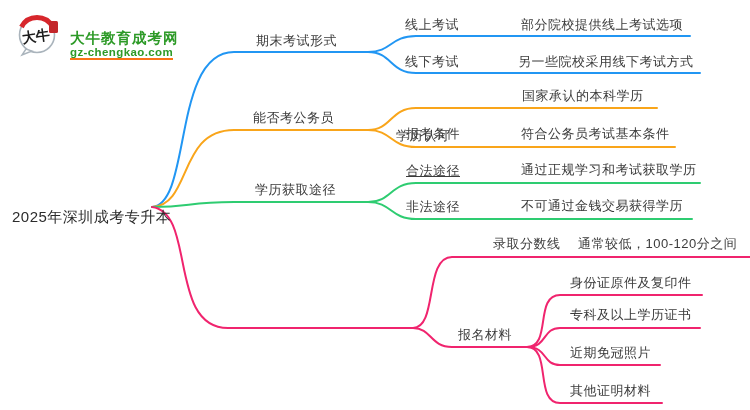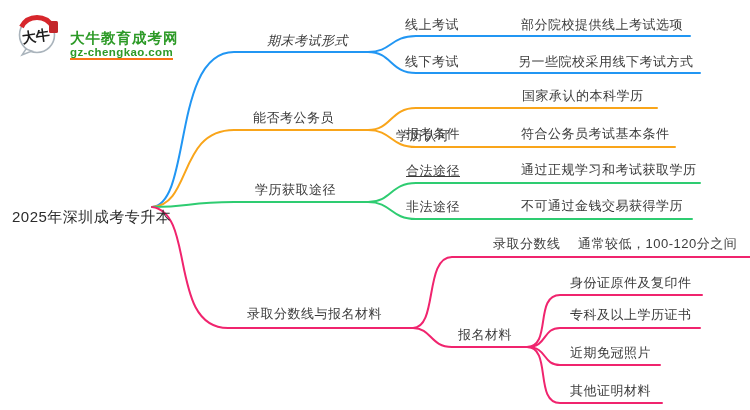--- a/index.html
+++ b/index.html
@@ -61,39 +61,38 @@
       <path d="M9.5,18 A17.5,17.5 0 0 1 40.5,18" fill="none" stroke="#d7262c" stroke-width="5"></path>
       <text x="24" y="32" text-anchor="middle" font-size="14" font-weight="bold" fill="#1c1c1c" transform="rotate(-8 24 28)">大牛</text>
       <rect x="37" y="12" width="9" height="12" rx="1.5" fill="#c3272b"></rect>
     </svg>
     <div class="logo-name">大牛教育成考网</div>
     <div class="logo-domain">gz-chengkao.com</div>
   </div>
 
   <div class="node root-label" style="left:12px;top:197px;margin-top:12px;">2025年深圳成考专升本</div>
 
-  <div class="node" style="left:267px;top:33px;font-style:italic;">期末考试形式</div>
+  <div class="node" style="left:256px;top:33px;">期末考试形式</div>
   <div class="node" style="left:405px;top:17px;">线上考试</div>
   <div class="node" style="left:521px;top:17px;font-family:Liberation Serif, serif;">部分院校提供线上考试选项</div>
   <div class="node" style="left:405px;top:54px;">线下考试</div>
   <div class="node" style="left:518px;top:54px;">另一些院校采用线下考试方式</div>
 
   <div class="node" style="left:253px;top:110px;">能否考公务员</div>
   <div class="node" style="left:396px;top:89px;margin-top:39px;">学历认可</div>
   <div class="node" style="left:522px;top:88px;">国家承认的本科学历</div>
   <div class="node" style="left:406px;top:126px;">报考条件</div>
   <div class="node" style="left:521px;top:126px;">符合公务员考试基本条件</div>
 
   <div class="node" style="left:255px;top:182px;">学历获取途径</div>
   <div class="node" style="left:406px;top:163px;text-decoration:underline;">合法途径</div>
   <div class="node" style="left:521px;top:162px;">通过正规学习和考试获取学历</div>
   <div class="node" style="left:406px;top:199px;">非法途径</div>
   <div class="node" style="left:521px;top:198px;">不可通过金钱交易获得学历</div>
 
-  <div class="node" style="left:247px;top:306px;">录取分数线与报名材料</div>
   <div class="node" style="left:452px;top:236px;margin-left:41px;">录取分数线</div>
   <div class="node" style="left:578px;top:236px;">通常较低，100-120分之间</div>
   <div class="node" style="left:458px;top:327px;">报名材料</div>
   <div class="node" style="left:570px;top:275px;">身份证原件及复印件</div>
   <div class="node" style="left:570px;top:307px;">专科及以上学历证书</div>
   <div class="node" style="left:570px;top:345px;">近期免冠照片</div>
   <div class="node" style="left:570px;top:383px;">其他证明材料</div>
 
 </div>
 

